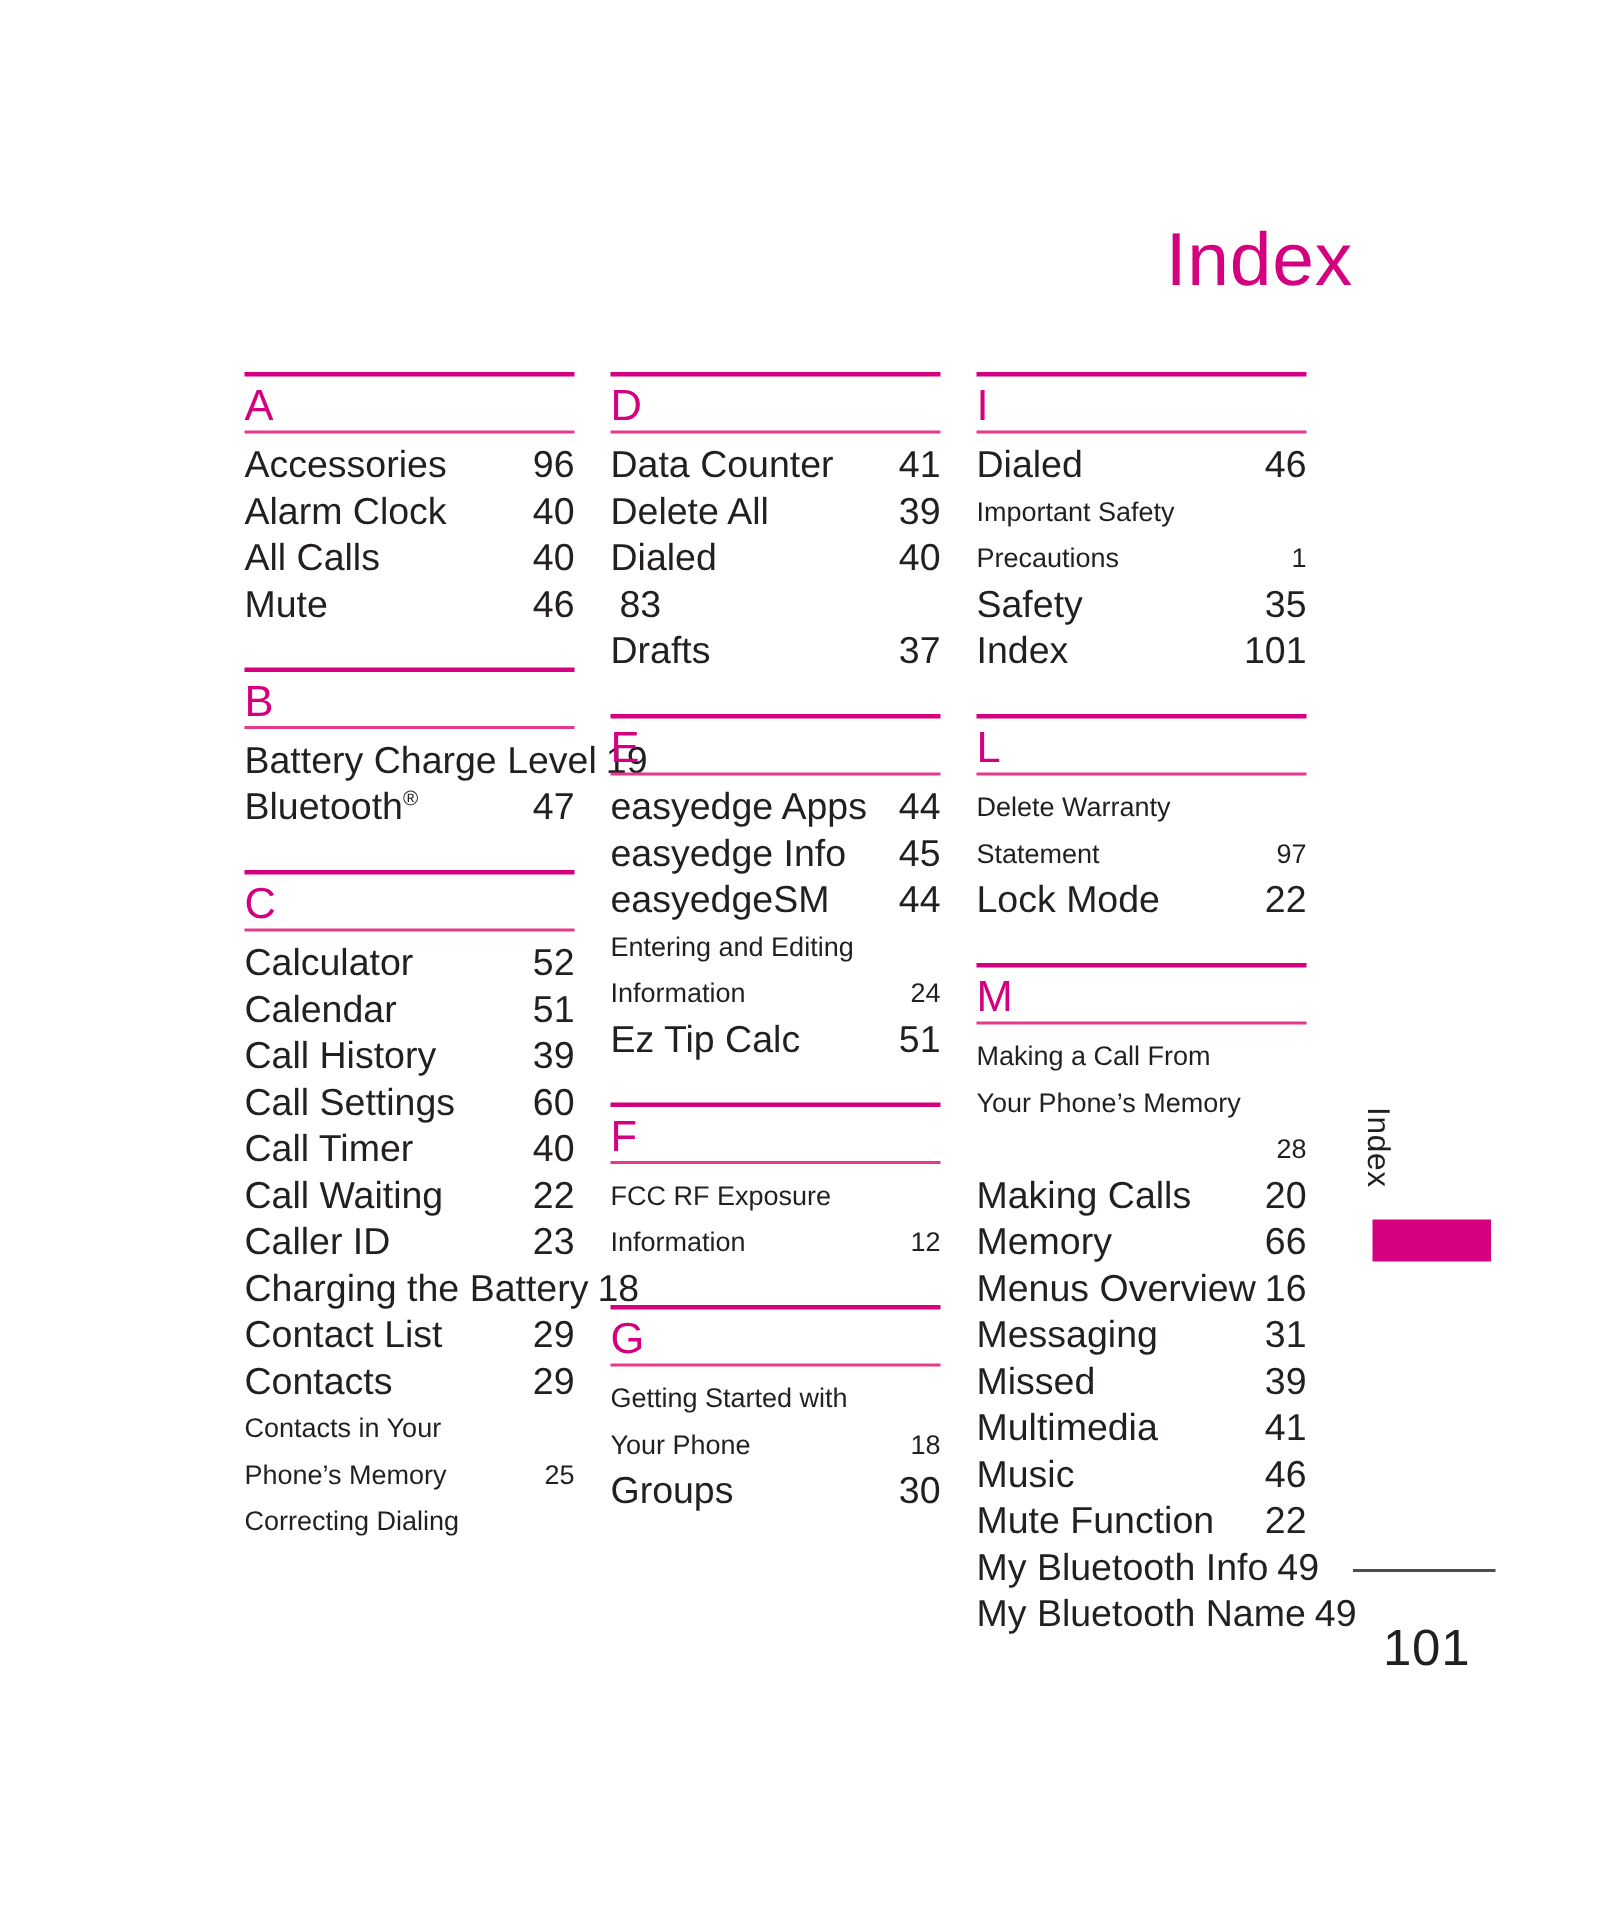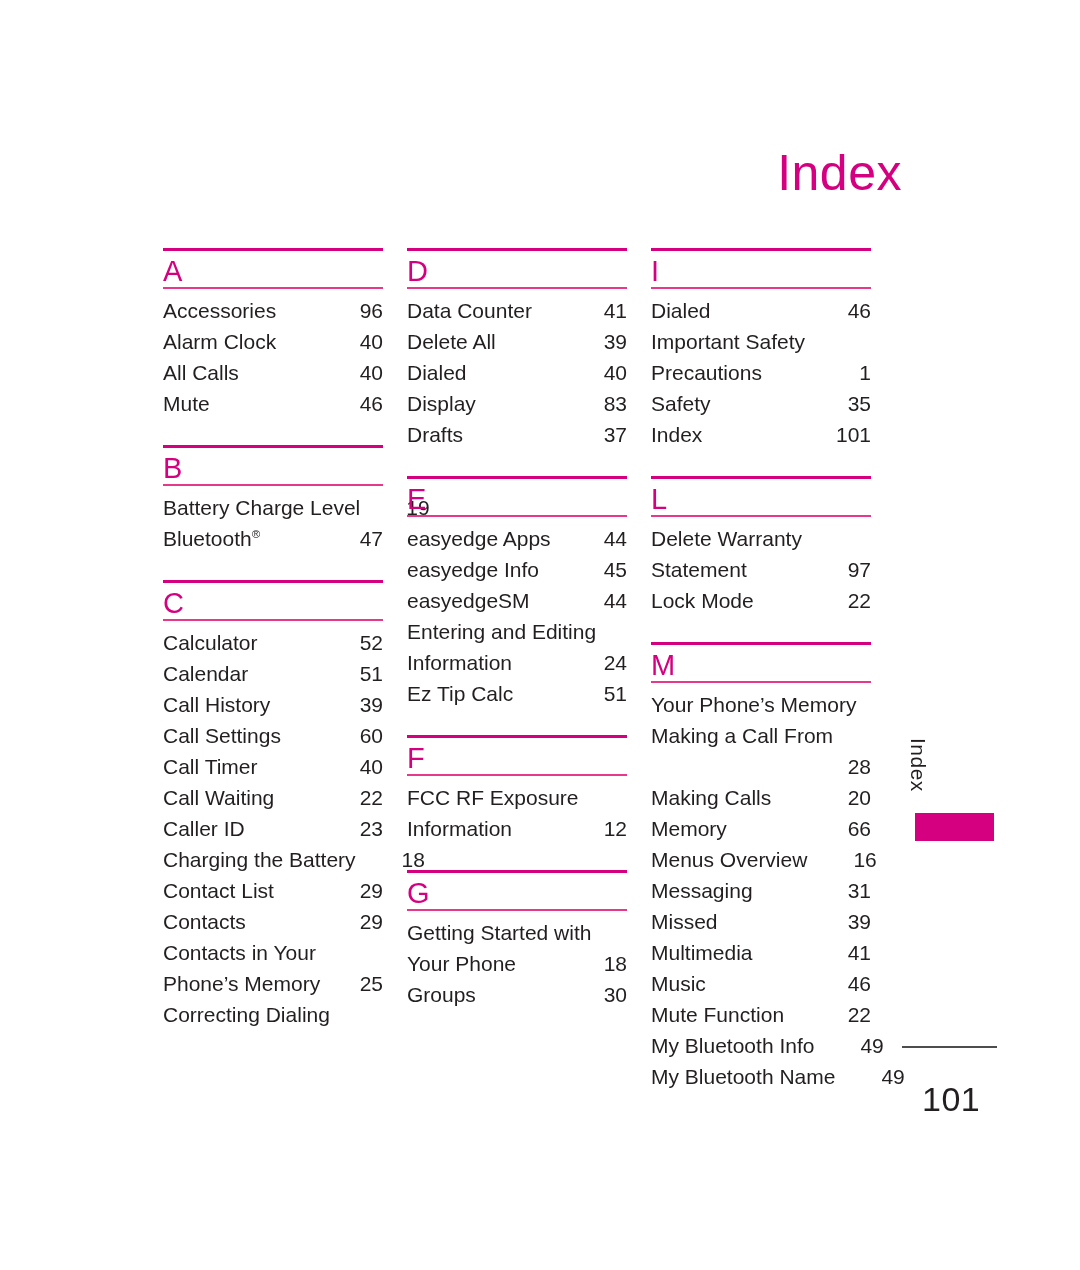--- a/index.html
+++ b/index.html
@@ -60,37 +60,36 @@
     height: 2px;
     background: #e6398c;
     width: 100%;
   }
   .section-entries { padding-top: 6px; }
 
   
   .entry {
     display: flex;
     align-items: baseline;
-    font-size: 21px;
+    font-size: 25px;
     line-height: 31px;
     color: #231f20;
     white-space: nowrap;
   }
   .entry-label {
     flex: 1 1 auto;
     overflow: visible;
   }
   .entry-page {
     flex: 0 0 auto;
     padding-left: 6px;
-    margin-left: 40px;
   }
   
   .entry-multi {
-    font-size: 21px;
+    font-size: 18px;
     line-height: 31px;
     color: #231f20;
   }
   .entry-multi .ml-line {
     display: flex;
     align-items: baseline;
     white-space: nowrap;
   }
   .entry-multi .ml-line .ml-text { flex: 1 1 auto; }
   .entry-multi .ml-line .ml-page { flex: 0 0 auto; text-align: right; padding-left: 6px; }
@@ -264,21 +263,20 @@
           </div>
           <div class="entry">
             <span class="entry-label"><span>Delete All</span></span>
             <span class="entry-page">39</span>
           </div>
           <div class="entry">
             <span class="entry-label"><span>Dialed</span></span>
             <span class="entry-page">40</span>
           </div>
           <div class="entry">
-            <span class="entry-label"><span>Display</span></span>
             <span class="entry-page">83</span>
           </div>
           <div class="entry">
             <span class="entry-label"><span>Drafts</span></span>
             <span class="entry-page">37</span>
           </div>
         </div>
       </div>
       <div class="section-gap"></div>
       <div class="section">
@@ -403,24 +401,24 @@
         </div>
       </div>
       <div class="section-gap"></div>
       <div class="section">
         <div class="section-rule-top"></div>
         <div class="section-letter">M</div>
         <div class="section-rule-bottom"></div>
         <div class="section-entries">
           <div class="entry-multi">
             <div class="ml-line">
+              <span class="ml-text">Making a Call From</span>
+            </div>
+            <div class="ml-line">
               <span class="ml-text">Your Phone’s Memory</span>
-            </div>
-            <div class="ml-line">
-              <span class="ml-text">Making a Call From</span>
             </div>
             <div class="ml-line">
               <span class="ml-text"></span>
               <span class="ml-page">28</span>
             </div>
           </div>
           <div class="entry">
             <span class="entry-label"><span>Making Calls</span></span>
             <span class="entry-page">20</span>
           </div>

